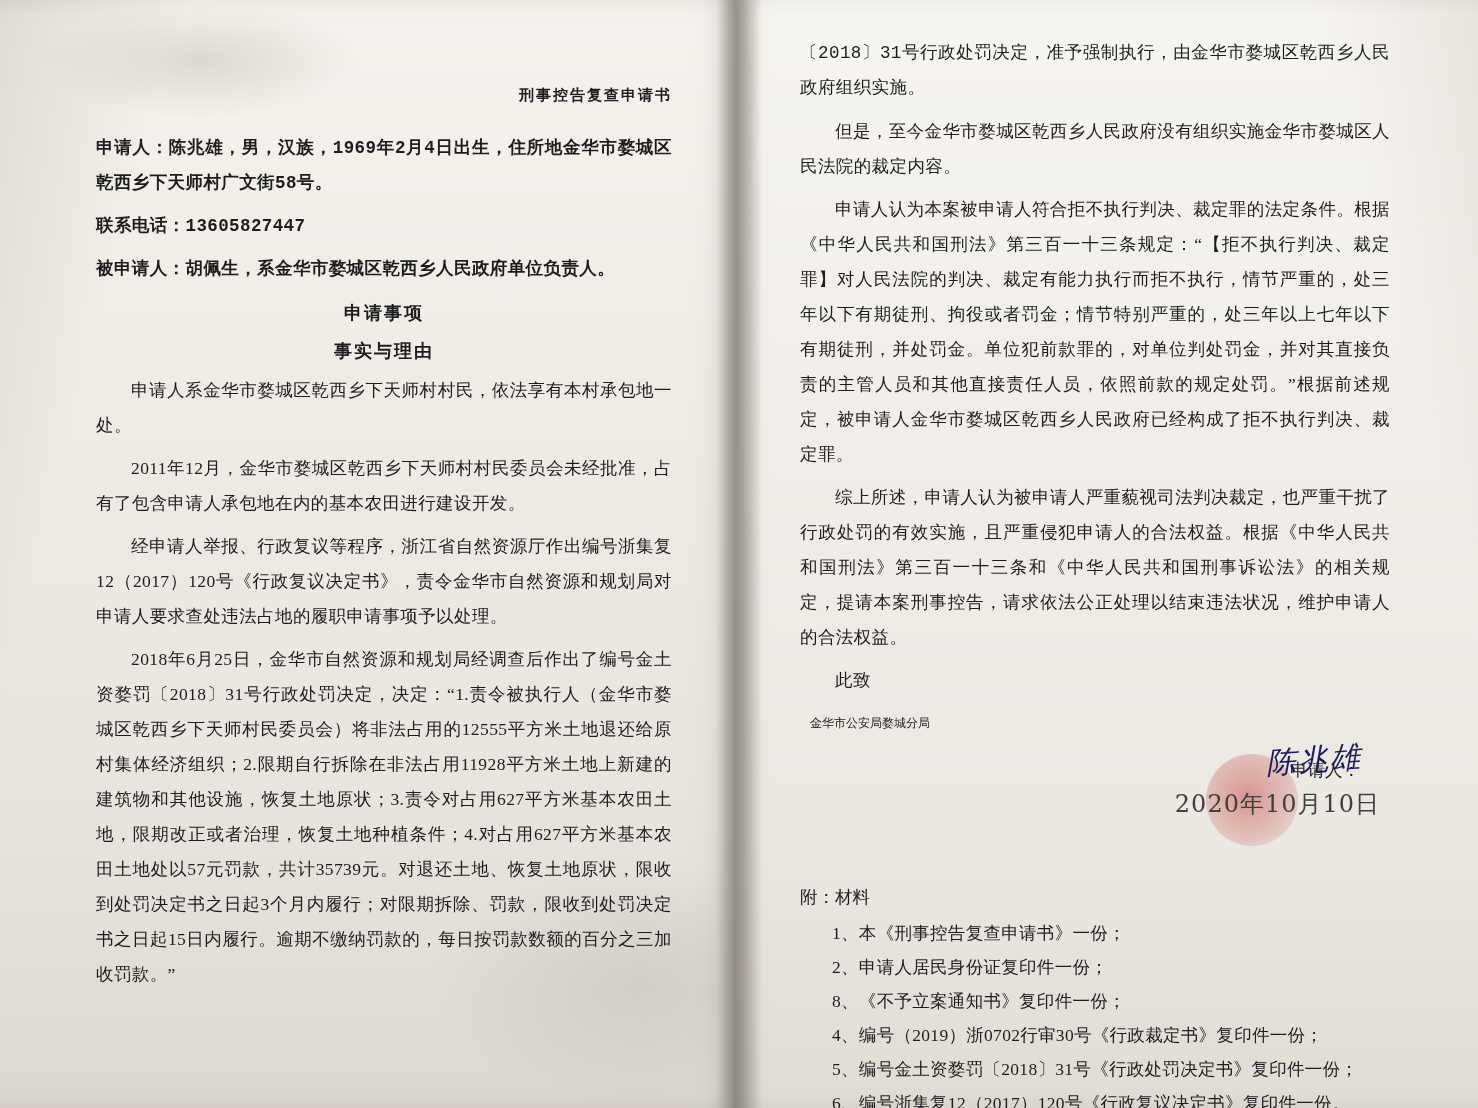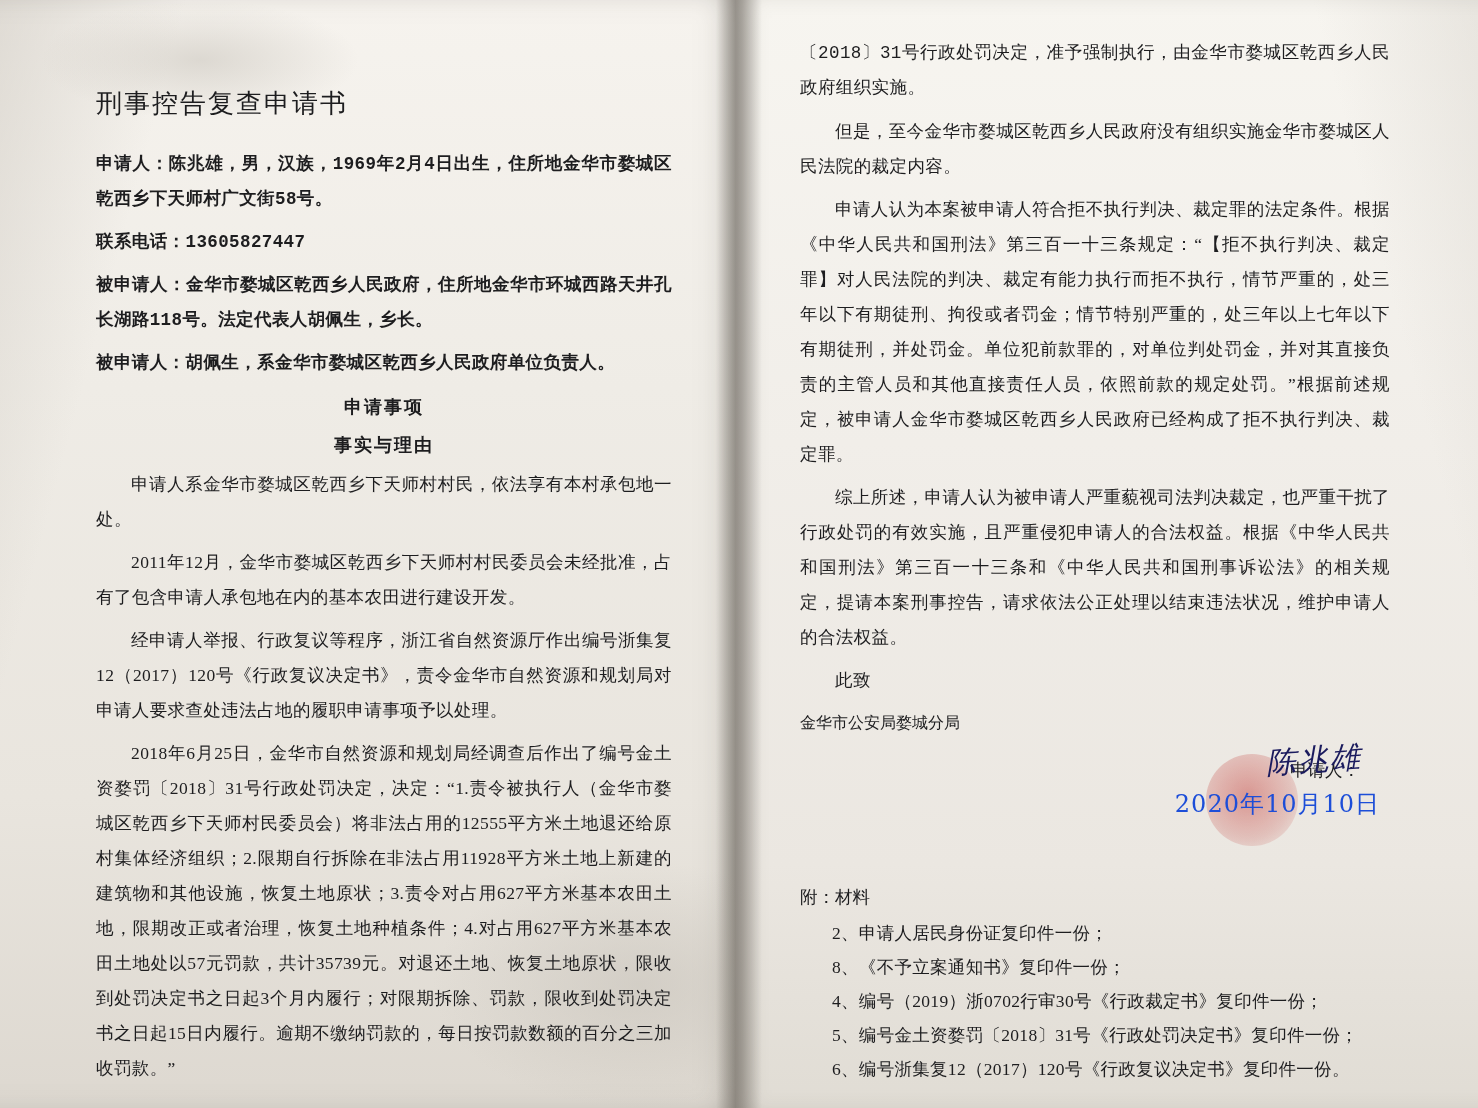--- a/index.html
+++ b/index.html
@@ -61,23 +61,23 @@
 
   
   .col {
     position: absolute;
     color: #1d1d1f;
   }
   .col-left  { left: 96px;  top: 86px;  width: 576px; }
   .col-right { left: 800px; top: 36px;  width: 590px; }
 
   .doc-title {
-    text-align: left;
-    font-size: 26px;
-    font-weight: normal;
+    text-align: right;
+    font-size: 15px;
+    font-weight: bold;
     letter-spacing: 2px;
     margin-bottom: 26px;
   }
   .section-title {
     text-align: center;
     font-size: 18px;
     font-weight: bold;
     letter-spacing: 2px;
     margin: 14px 0 10px;
   }
@@ -132,38 +132,39 @@
     transform: rotate(-4deg);
     letter-spacing: 2px;
     white-space: nowrap;
   }
   .sign-date {
     position: absolute;
     right: 10px;
     top: 42px;
     font-family: "DejaVu Serif", serif;
     font-size: 24px;
-    color: #1d4ed8;
+    color: #404040;
     letter-spacing: 1px;
     white-space: nowrap;
   }
   .seal {
     position: absolute;
     right: 92px;
     top: 8px;
     width: 92px;
     height: 92px;
     border-radius: 50%;
     background: radial-gradient(circle at 45% 45%, rgba(206,42,38,0.42), rgba(206,42,38,0.20) 60%, rgba(206,42,38,0.06) 85%, rgba(206,42,38,0) 100%);
     mix-blend-mode: multiply;
     pointer-events: none;
   }
   .recipient {
-    font-size: 16px;
+    font-size: 12px;
     line-height: 34px;
+    margin-left: 10px;
   }
 </style>
 </head>
 <body>
 
 <div id="page">
 
   <div class="sheet sheet-left">
     <div class="blotch b1"></div>
     <div class="blotch b2"></div>
@@ -175,21 +176,20 @@
   </div>
 
   <div class="gutter"></div>
 
   <div class="col col-left">
 
     <div class="doc-title">刑事控告复查申请书</div>
 
     <p class="para noindent lead">申请人：陈兆雄，男，汉族，1969年2月4日出生，住所地金华市婺城区乾西乡下天师村广文街58号。</p>
     <p class="para noindent lead">联系电话：13605827447</p>
-    <p class="para noindent lead">被申请人：金华市婺城区乾西乡人民政府，住所地金华市环城西路天井孔长湖路118号。法定代表人胡佩生，乡长。</p>
     <p class="para noindent lead">被申请人：胡佩生，系金华市婺城区乾西乡人民政府单位负责人。</p>
 
     <div class="section-title">申请事项</div>
 
     <div class="section-title">事实与理由</div>
     <p class="para">申请人系金华市婺城区乾西乡下天师村村民，依法享有本村承包地一处。</p>
     <p class="para">2011年12月，金华市婺城区乾西乡下天师村村民委员会未经批准，占有了包含申请人承包地在内的基本农田进行建设开发。</p>
     <p class="para">经申请人举报、行政复议等程序，浙江省自然资源厅作出编号浙集复12（2017）120号《行政复议决定书》，责令金华市自然资源和规划局对申请人要求查处违法占地的履职申请事项予以处理。</p>
     <p class="para">2018年6月25日，金华市自然资源和规划局经调查后作出了编号金土资婺罚〔2018〕31号行政处罚决定，决定：“1.责令被执行人（金华市婺城区乾西乡下天师村民委员会）将非法占用的12555平方米土地退还给原村集体经济组织；2.限期自行拆除在非法占用11928平方米土地上新建的建筑物和其他设施，恢复土地原状；3.责令对占用627平方米基本农田土地，限期改正或者治理，恢复土地种植条件；4.对占用627平方米基本农田土地处以57元罚款，共计35739元。对退还土地、恢复土地原状，限收到处罚决定书之日起3个月内履行；对限期拆除、罚款，限收到处罚决定书之日起15日内履行。逾期不缴纳罚款的，每日按罚款数额的百分之三加收罚款。”</p>
 
@@ -207,20 +207,21 @@
 
     <div class="sign-block">
       <span class="sign-line">申请人：</span>
       <span class="seal"></span>
       <span class="sign-name">陈兆雄</span>
       <span class="sign-date">2020年10月10日</span>
     </div>
 
     <div class="attach-head">附：材料</div>
     <ol class="attach">
+      <li>1、本《刑事控告复查申请书》一份；</li>
       <li>2、申请人居民身份证复印件一份；</li>
       <li>8、《不予立案通知书》复印件一份；</li>
       <li>4、编号（2019）浙0702行审30号《行政裁定书》复印件一份；</li>
       <li>5、编号金土资婺罚〔2018〕31号《行政处罚决定书》复印件一份；</li>
       <li>6、编号浙集复12（2017）120号《行政复议决定书》复印件一份。</li>
     </ol>
   </div>
 
 </div>
 

